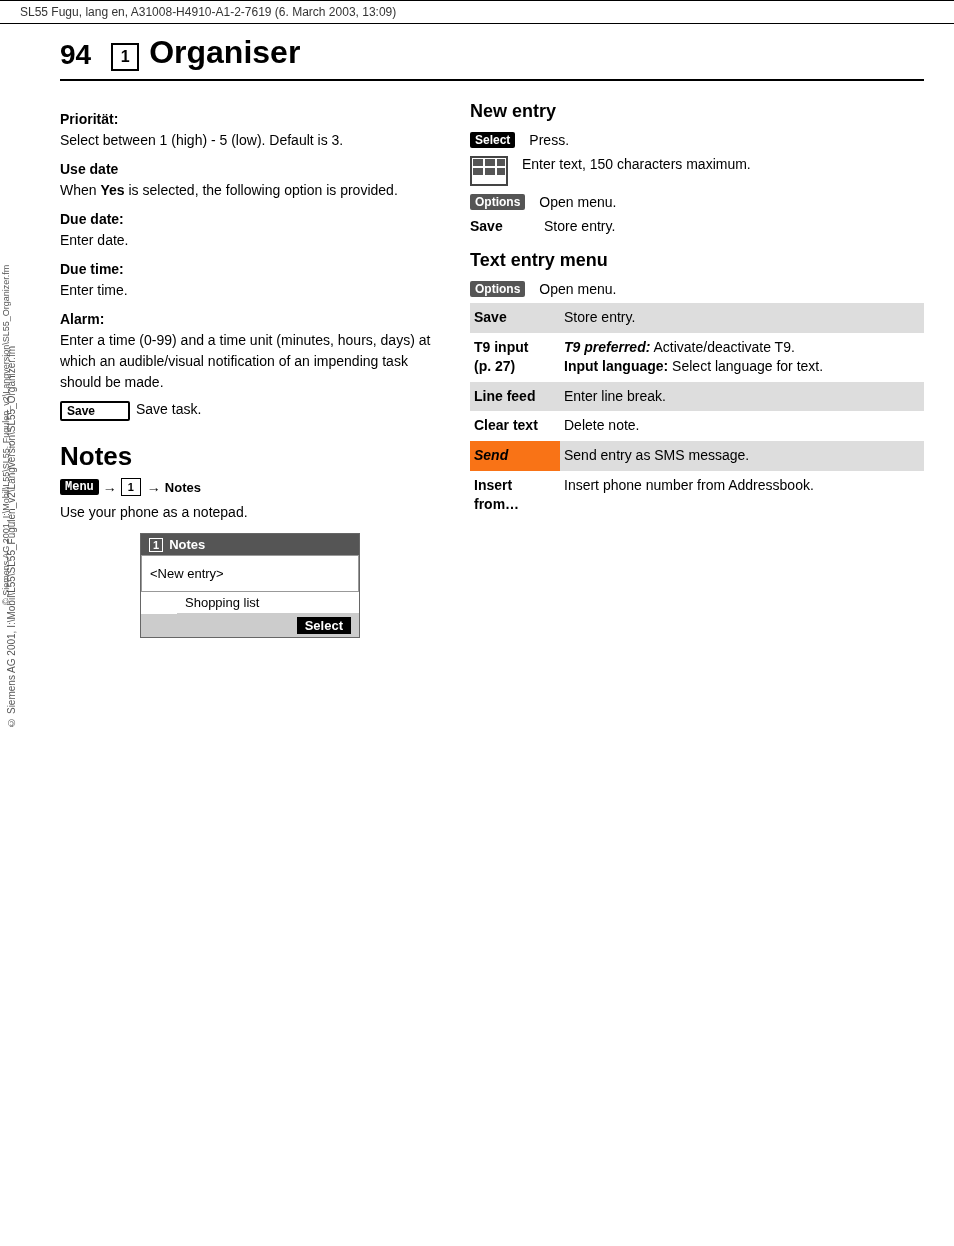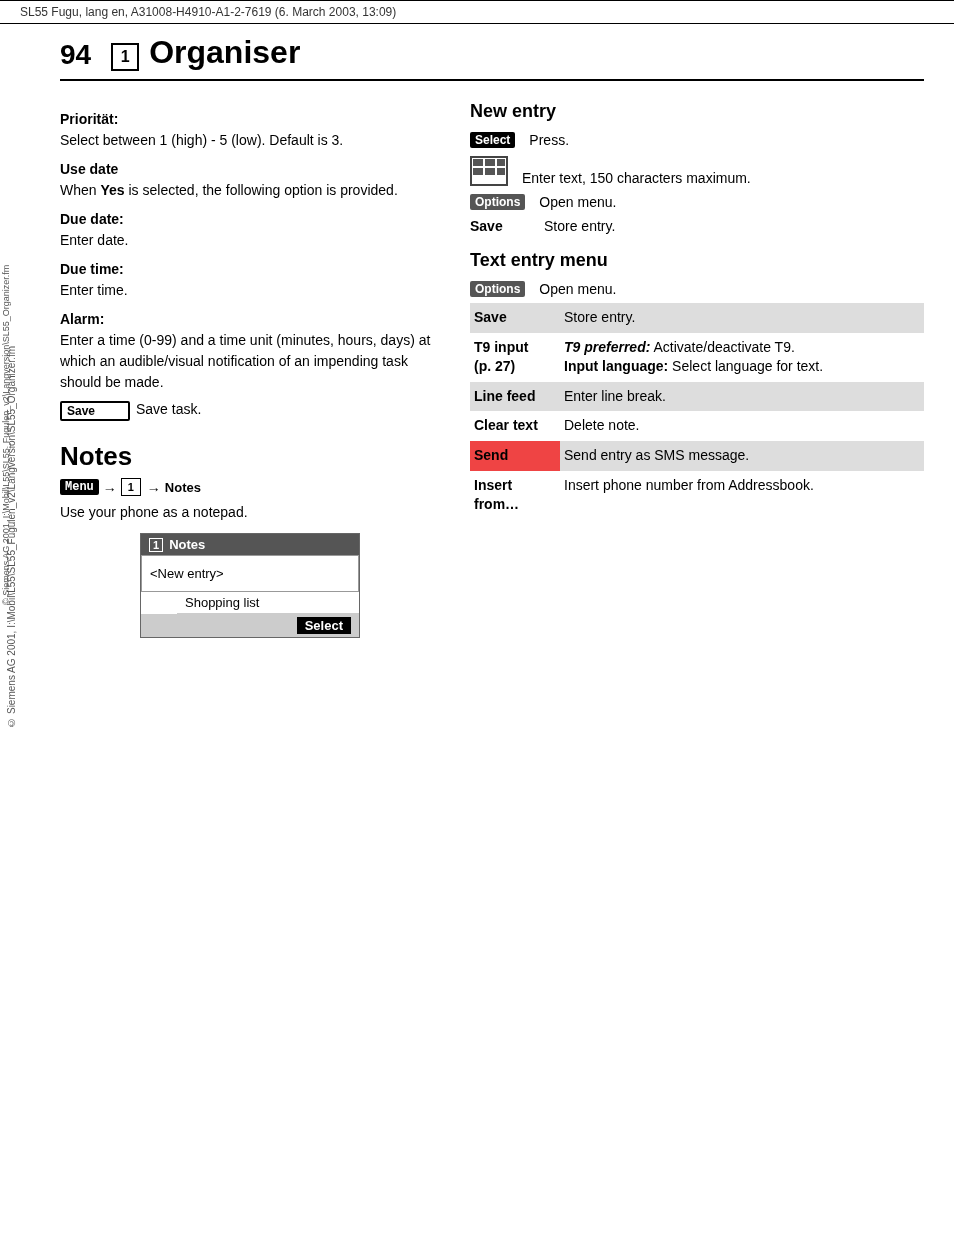--- a/index.html
+++ b/index.html
@@ -341,21 +341,21 @@
 
     <div class="col-right">
 
       <div class="section-heading">New entry</div>
 
       <div class="inline-btn-row">
         <span class="btn-box" style="margin-right:14px;">Select</span>
         <span>Press.</span>
       </div>
 
-      <div class="inline-btn-row" style="align-items:flex-end;">
+      <div class="inline-btn-row" style="align-items:flex-start;">
         <span style="display:inline-block; width:38px; height:30px; border:2px solid #444; margin-right:14px; position:relative; flex-shrink:0;">
           <svg width="34" height="26" viewBox="0 0 34 26">
             <rect x="1" y="1" width="10" height="7" fill="#555"></rect>
             <rect x="13" y="1" width="10" height="7" fill="#555"></rect>
             <rect x="1" y="10" width="10" height="7" fill="#555"></rect>
             <rect x="13" y="10" width="10" height="7" fill="#555"></rect>
             <rect x="25" y="1" width="8" height="7" fill="#555"></rect>
             <rect x="25" y="10" width="8" height="7" fill="#555"></rect>
           </svg>
         </span>
@@ -394,21 +394,21 @@
           </tr>
           <tr>
             <td style="background:#ddd; font-weight:bold;">Line feed</td>
             <td style="background:#ddd;">Enter line break.</td>
           </tr>
           <tr>
             <td style="font-weight:bold;">Clear text</td>
             <td>Delete note.</td>
           </tr>
           <tr>
-            <td style="background:#ef4444; font-weight:bold;">Send</td>
+            <td style="background:#f97316; font-weight:bold;font-style:italic;">Send</td>
             <td style="background:#ddd;">Send entry as SMS message.</td>
           </tr>
           <tr>
             <td style="font-weight:bold;">Insert from…</td>
             <td>Insert phone number from Addressbook.</td>
           </tr>
         </tbody>
       </table>
 
     </div>

